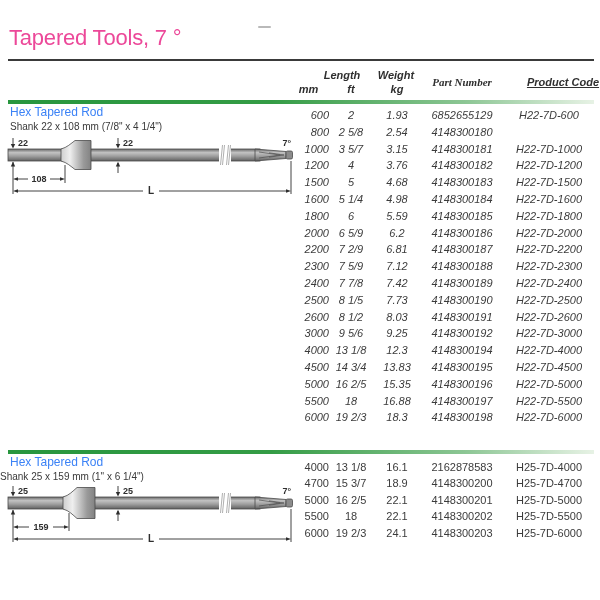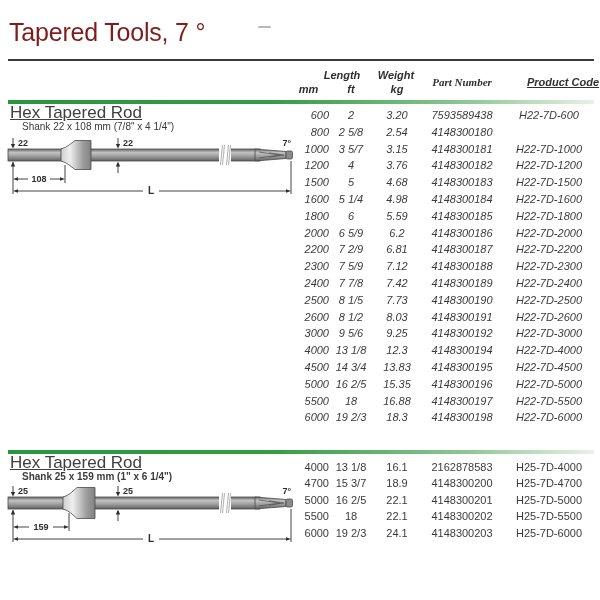--- a/index.html
+++ b/index.html
@@ -1,25 +1,25 @@
 <!DOCTYPE html>
 <html><head>
 <meta charset="utf-8">
 <style>
   html,body{margin:0;padding:0;background:#fff;}
   #page{position:relative;width:600px;height:600px;background:#ffffff;overflow:hidden;
         font-family:"Liberation Sans",sans-serif;color:#3a3a3a;}
   .abs{position:absolute;}
-  #title{left:9px;top:18px;font-size:25px;font-weight:400;color:#7f1d1d;letter-spacing:-0.2px;}
+  #title{left:9px;top:25px;font-size:22px;font-weight:400;color:#ec4899;letter-spacing:-0.2px;}
   #title-rule{left:8px;top:59px;width:586px;height:2px;background:#3a3a3a;}
   #artifact{left:258px;top:26px;width:13px;height:2px;background:#b9b9b9;border-radius:1px;}
   .hdr{font-size:11px;font-weight:bold;font-style:italic;color:#2f2f2f;text-align:center;line-height:12px;}
   .green-bar{left:8px;width:586px;height:4px;
      background:linear-gradient(to right,#28963e 0%,#349c45 45%,#8cc694 78%,#e7f2e5 100%);}
-  .sec-heading{font-size:17px;color:#404040;line-height:15px;text-decoration:underline;}
+  .sec-heading{font-size:12px;color:#3b82f6;line-height:15px;}
   .sec-sub{font-size:10px;color:#3a3a3a;line-height:12px;}
   .spec-table{width:313px;}
   .srow{display:flex;font-size:11px;color:#3b3b3b;}
   .c-mm{width:47px;text-align:right;padding-right:3px;box-sizing:border-box;}
   .c-ft{width:38px;text-align:center;}
   .c-kg{width:54px;text-align:center;}
   .c-part{width:76px;text-align:center;}
   .c-code{width:98px;text-align:center;}
   .sec1 .srow{height:16.8px;line-height:16.8px;font-style:italic;}
   .sec2 .srow{height:16.4px;line-height:16.4px;}
@@ -38,21 +38,21 @@
   <div class="abs hdr" style="left:297px;top:69px;width:90px;">Length</div>
   <div class="abs hdr" style="left:366px;top:69px;width:60px;">Weight</div>
   <div class="abs hdr" style="left:285px;top:83px;width:47px;">mm</div>
   <div class="abs hdr" style="left:332px;top:83px;width:38px;">ft</div>
   <div class="abs hdr" style="left:370px;top:83px;width:54px;">kg</div>
   <div class="abs hdr" style="left:419px;top:76px;width:86px;font-family:Liberation Serif, serif;">Part Number</div>
   <div class="abs hdr" style="left:511px;top:76px;width:104px;text-decoration:underline;">Product Code</div>
 
   <div class="abs green-bar" style="top:100px;"></div>
   <div class="abs sec-heading" style="left:10px;top:105px;">Hex Tapered Rod</div>
-  <div class="abs sec-sub" style="left:10px;top:121px;margin-left:12px;">Shank 22 x 108 mm (7/8" x 4 1/4")</div>
+  <div class="abs sec-sub" style="left:10px;top:121px;">Shank 22 x 108 mm (7/8" x 4 1/4")</div>
 
   <svg class="abs" style="left:5px;top:135px;" width="290" height="62" viewBox="0 0 290 62">
     <defs>
       <linearGradient id="rodG" x1="0" y1="0" x2="0" y2="1">
         <stop offset="0" stop-color="#6a6a6a"></stop>
           <stop offset="0.3" stop-color="#c2c2c2"></stop>
         <stop offset="0.6" stop-color="#9e9e9e"></stop>
           <stop offset="1" stop-color="#606060"></stop>
       </linearGradient>
       <linearGradient id="collarG" x1="0" y1="0" x2="1" y2="0">
@@ -92,22 +92,22 @@
     <text x="146" y="59" text-anchor="middle" class="Ltxt">L</text>
     <line x1="154" y1="56" x2="282" y2="56" stroke="#2e2e2e" stroke-width="0.9"></line>
     <polygon points="281,54.2 281,57.8 286,56" fill="#2e2e2e"></polygon>
   </svg>
 
   <div class="abs spec-table sec1" style="left:285px;top:107px;">
 
   <div class="srow">
       <div class="c-mm">600</div>
       <div class="c-ft">2</div>
-      <div class="c-kg">3.20</div>
-      <div class="c-part">7593589438</div>
+      <div class="c-kg">1.93</div>
+      <div class="c-part">6852655129</div>
       <div class="c-code">H22-7D-600</div>
     </div>
       <div class="srow">
       <div class="c-mm">800</div>
       <div class="c-ft">2 5/8</div>
       <div class="c-kg">2.54</div>
       <div class="c-part">4148300180</div>
     </div>
       <div class="srow">
       <div class="c-mm">1000</div>
@@ -225,21 +225,21 @@
       <div class="c-mm">6000</div>
       <div class="c-ft">19 2/3</div>
       <div class="c-kg">18.3</div>
       <div class="c-part">4148300198</div>
       <div class="c-code">H22-7D-6000</div>
     </div>
     </div>
 
   <div class="abs green-bar" style="top:450px;"></div>
   <div class="abs sec-heading" style="left:10px;top:455px;">Hex Tapered Rod</div>
-  <div class="abs sec-sub" style="left:22px;top:471px;font-weight:bold;">Shank 25 x 159 mm (1" x 6 1/4")</div>
+  <div class="abs sec-sub" style="left:0;top:471px;">Shank 25 x 159 mm (1" x 6 1/4")</div>
 
   <svg class="abs" style="left:5px;top:483px;" width="290" height="62" viewBox="0 0 290 62">
     <rect x="3" y="14" width="252" height="12" fill="url(#rodG)" stroke="#4a4a4a" stroke-width="0.8"></rect>
     <polygon points="250,14 281,16.5 281,23.5 250,26" fill="url(#rodG)" stroke="#4a4a4a" stroke-width="0.8"></polygon>
     <rect x="281" y="16" width="6.5" height="8" rx="1.5" fill="#8b8b8b" stroke="#4a4a4a" stroke-width="0.8"></rect>
     <path d="M254,17 L275,20 L254,23 M264,17.8 L279,20 L264,22.2" fill="none" stroke="#4f4f4f" stroke-width="0.7"></path>
     <path d="M58,14 C64,12.5 68,8 72,4.5 L90,4.5 L90,35.5 L72,35.5 C68,32 64,27.5 58,26 Z" fill="url(#collarG)" stroke="#4a4a4a" stroke-width="0.8"></path>
     <rect x="214" y="10" width="12" height="20" fill="#ffffff"></rect>
     <path d="M217.5,10 L215.5,30 M219.5,10 L217.5,30 M223.5,10 L221.5,30 M225.5,10 L223.5,30" stroke="#9a9a9a" stroke-width="0.8" fill="none"></path>
     <line x1="8" y1="3" x2="8" y2="10" stroke="#2e2e2e" stroke-width="0.9"></line>

